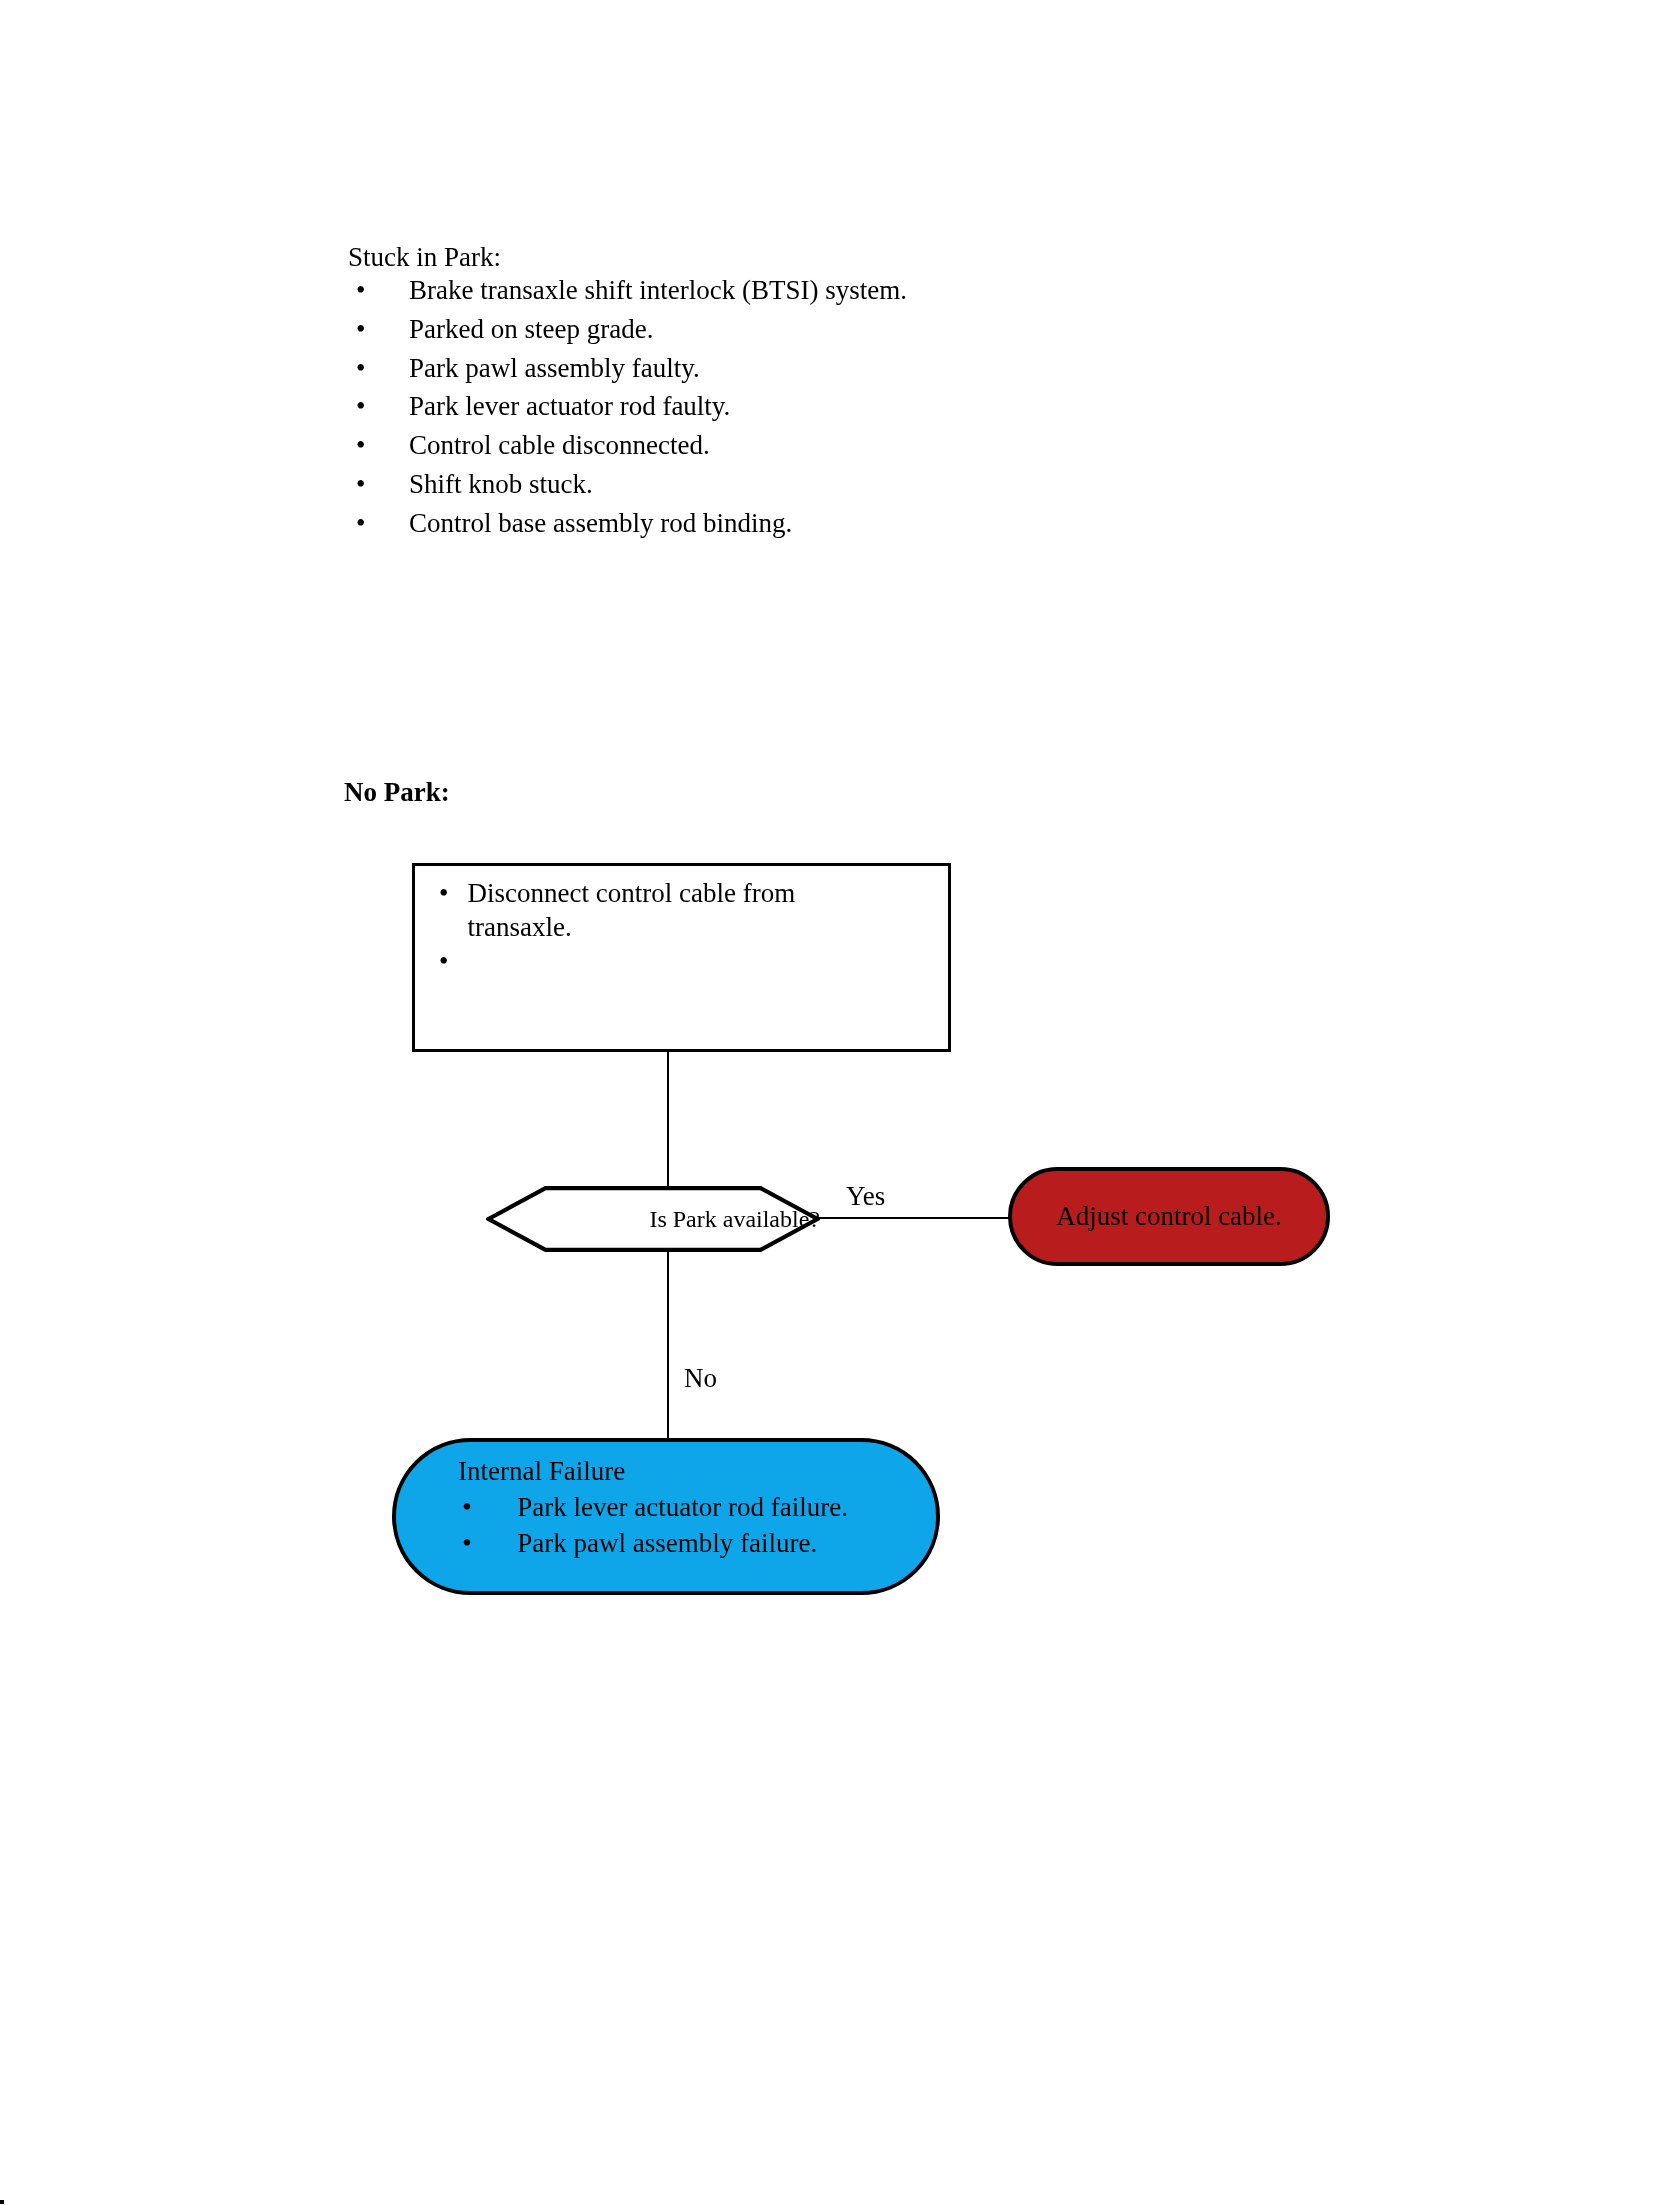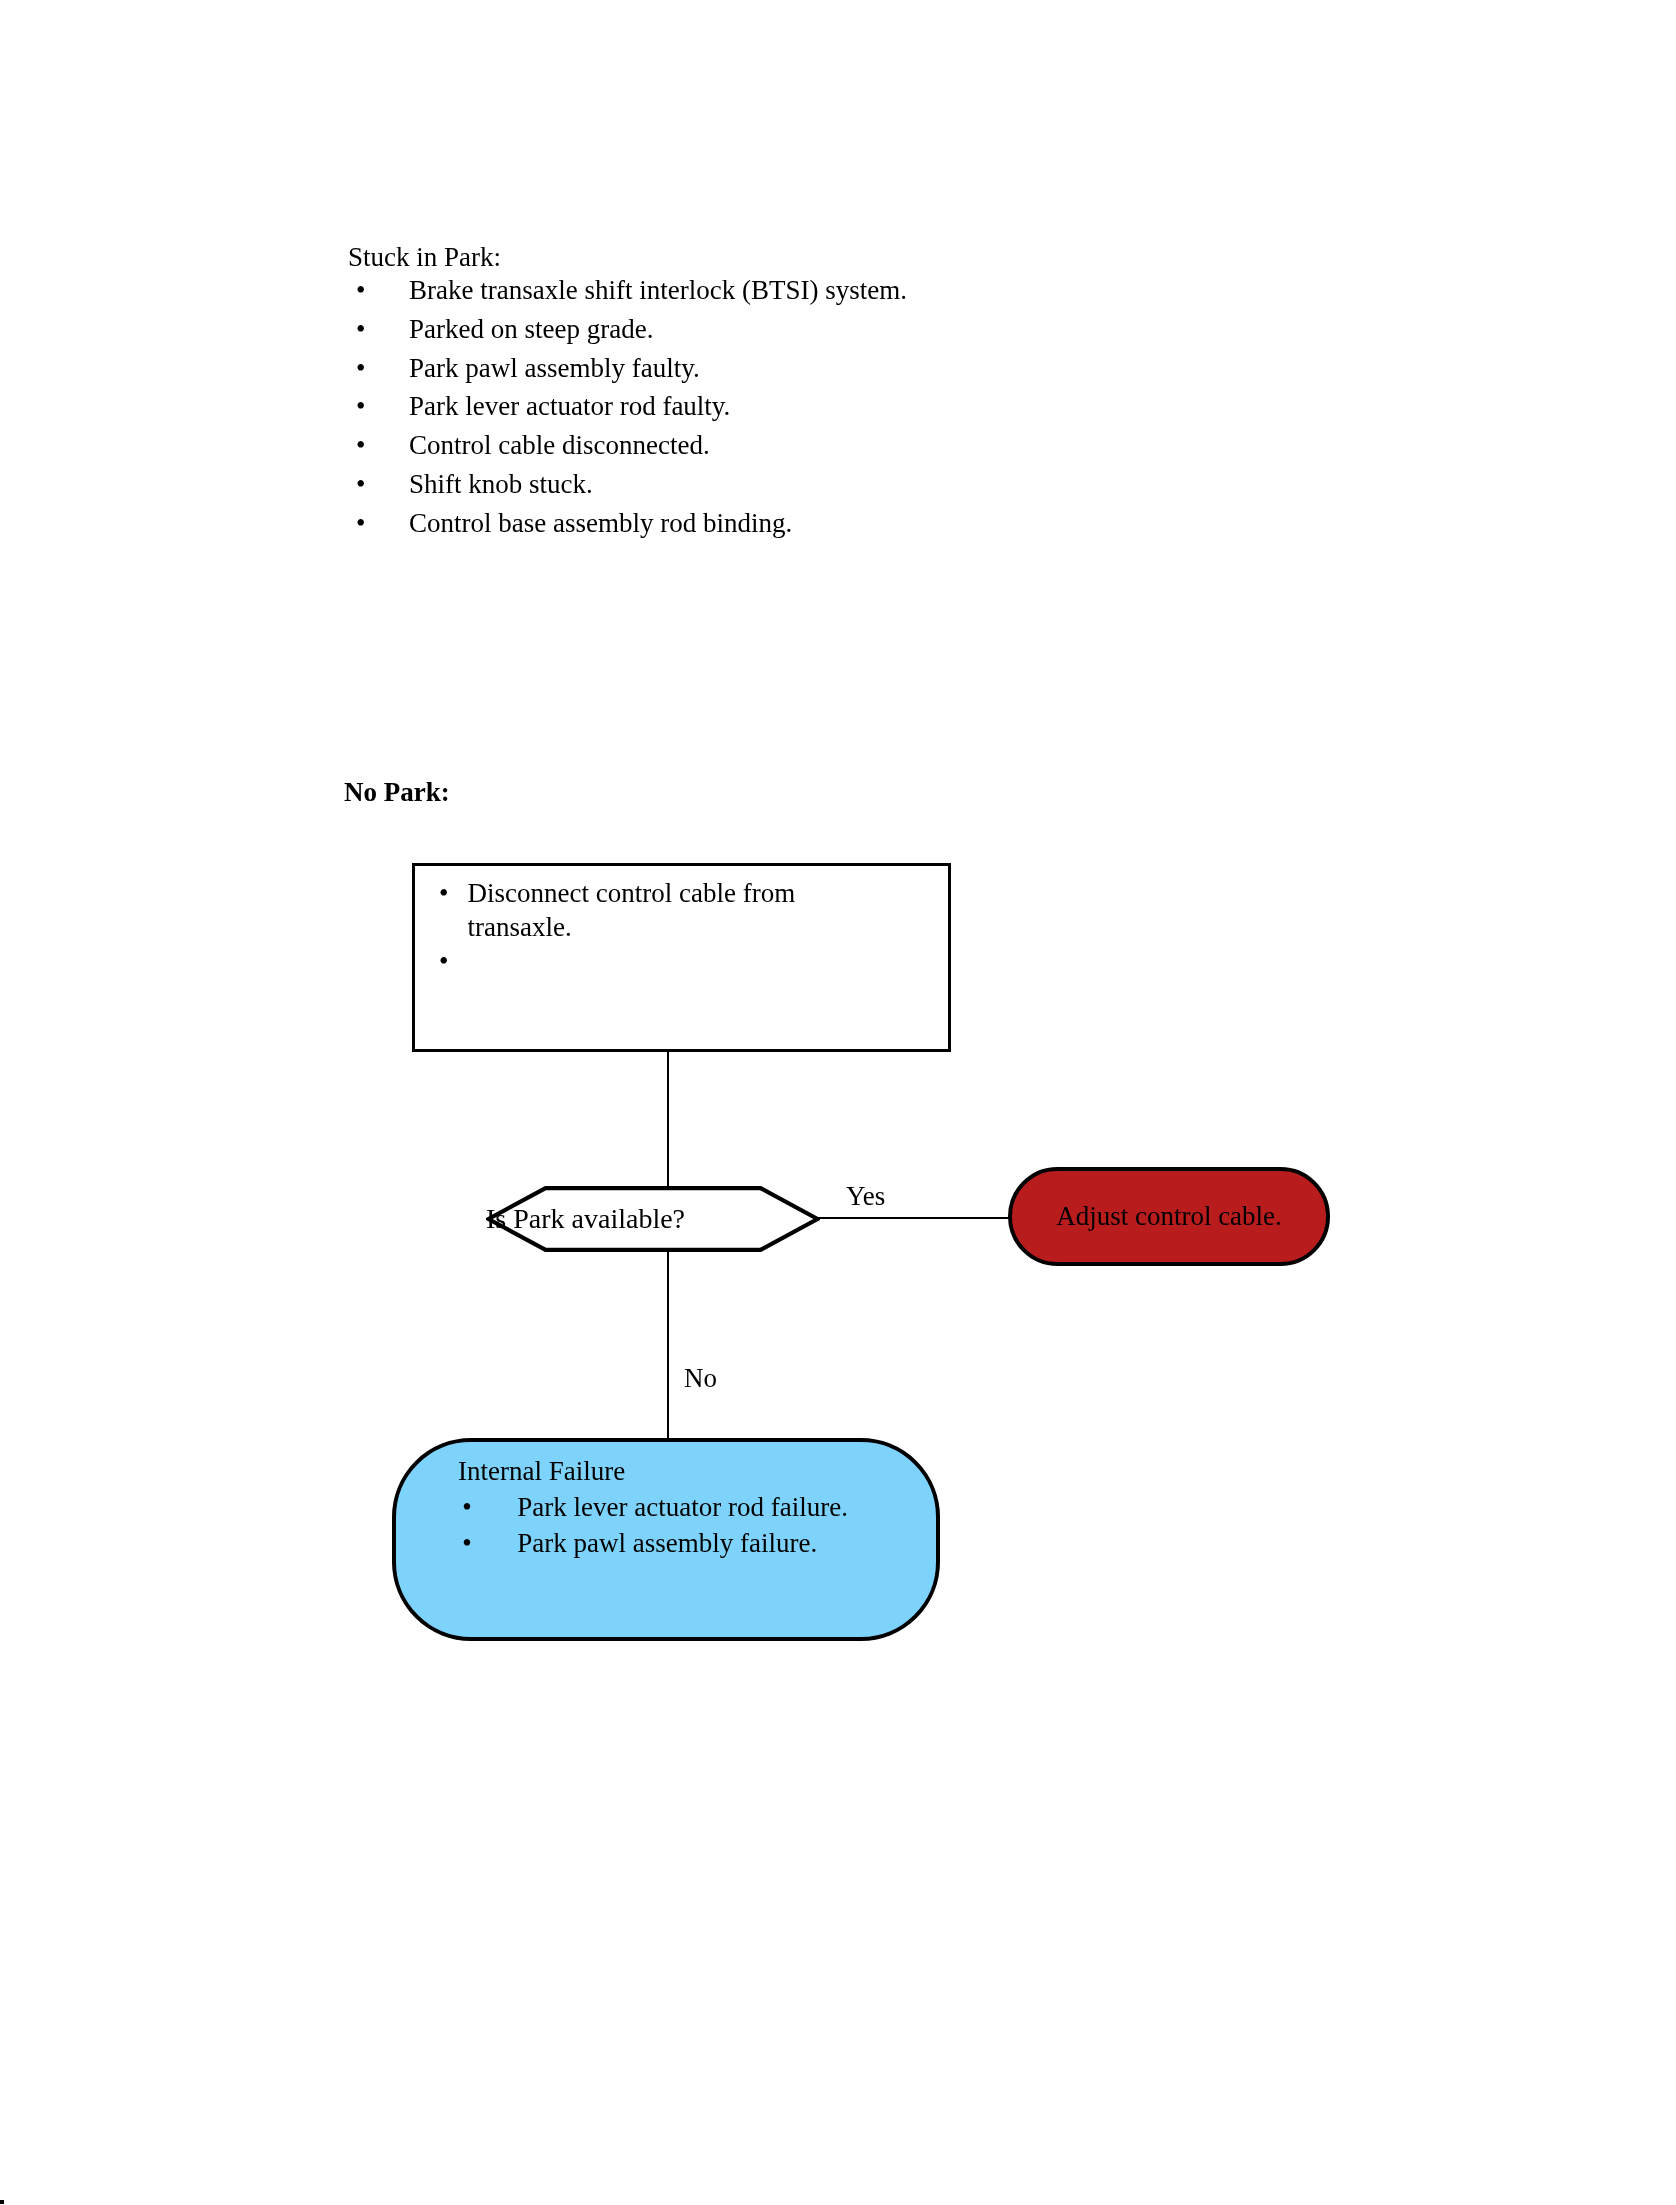--- a/index.html
+++ b/index.html
@@ -76,22 +76,22 @@
   .conn { position: absolute; background: #000; }
   .conn-v1 { left: 667px; top: 1050px; width: 2.4px; height: 137px; }
   .conn-h  { left: 818px; top: 1217px; width: 193px; height: 2.4px; }
   .conn-v2 { left: 667px; top: 1250px; width: 2.4px; height: 188px; }
 
   
   .hexagon { position: absolute; left: 486px; top: 1185px; }
   .hex-label {
     position: absolute;
     left: 486px; top: 1204px; width: 334px;
-    text-align: left;
-    font-size: 28px; line-height: 30px;
+    text-align: right;
+    font-size: 24px; line-height: 30px;
   }
 
   
   .edge-label { position: absolute; font-size: 27px; line-height: 30px; }
   .yes-label { left: 846px; top: 1181px; }
   .no-label  { left: 684px; top: 1363px; }
 
   
   .stadium {
     position: absolute;
@@ -101,24 +101,24 @@
     border-radius: 50px;
     background: #b91c1c;
     display: flex; align-items: center; justify-content: center;
     font-size: 27px;
   }
 
   
   .internal-box {
     position: absolute;
     left: 392px; top: 1438px;
-    width: 548px; height: 203px;
+    width: 548px; height: 157px;
     border: 4.9px solid #000;
     border-radius: 79px;
-    background: #7dd3fc;
+    background: #0ea5e9;
     padding: 11px 0 0 62px;
     font-size: 27px; line-height: 36px;
   }
   .internal-list { margin: 0; padding: 0; list-style: none; }
   .internal-list .bullet-row { display: flex; }
   .internal-list .bullet-dot { margin-left: 4.3px; flex: 0 0 55px; }
 
   
   .speck { position: absolute; left: 0; top: 2200px; width: 4.3px; height: 3.6px; background: #000; }
 </style>

